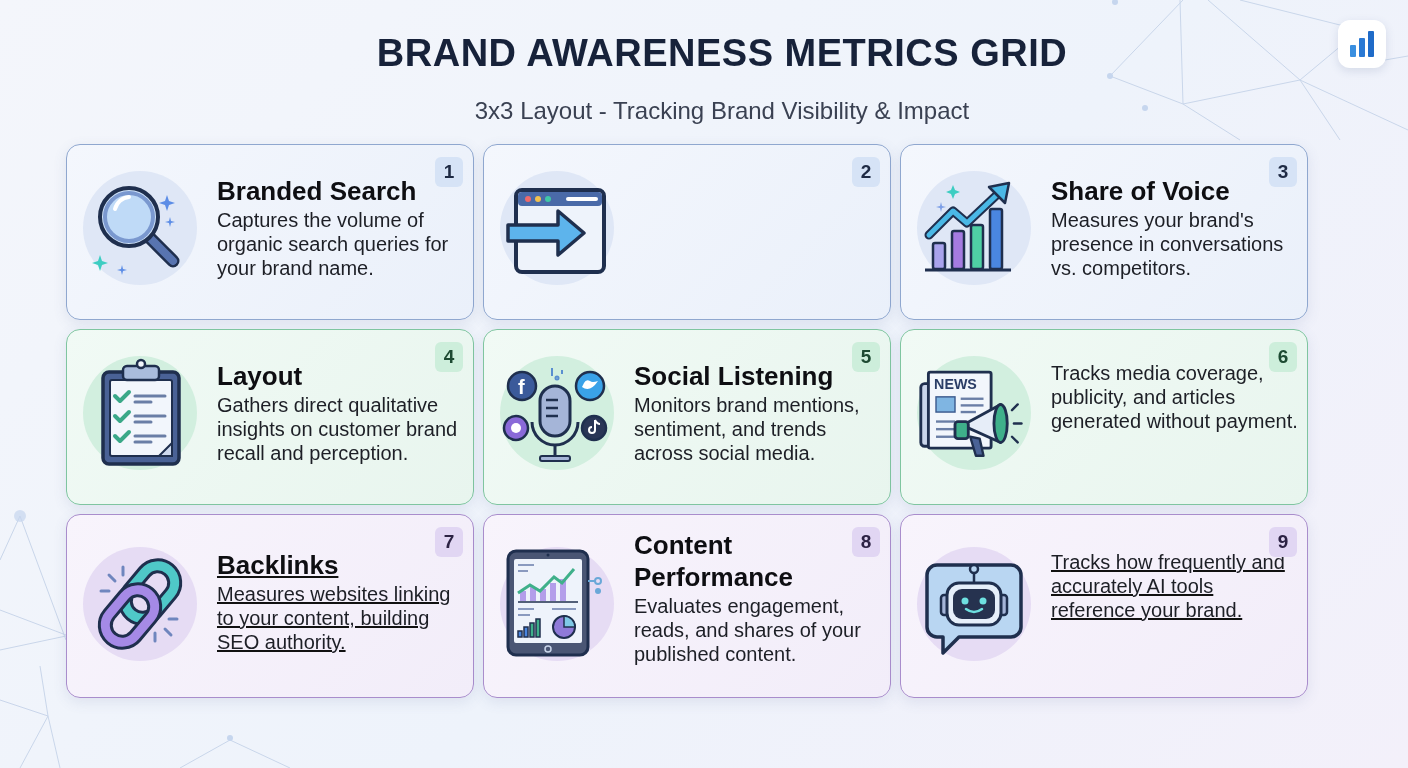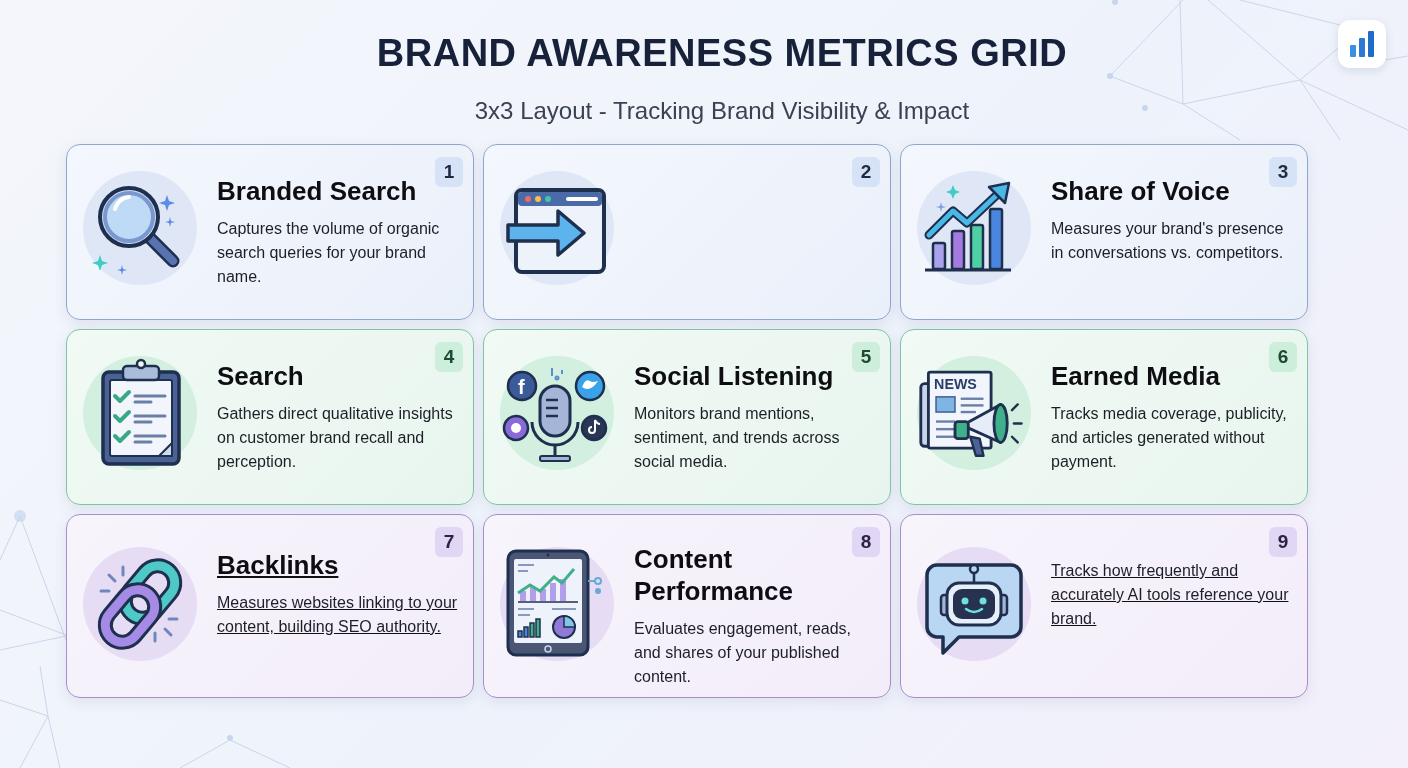--- a/index.html
+++ b/index.html
@@ -39,23 +39,23 @@
   .icon-wrap {
     position: absolute; left: 16px; top: 26px; width: 114px; height: 114px;
     border-radius: 50%; display: flex; align-items: center; justify-content: center;
   }
   .blue .icon-wrap { background: #dfe7f6; }
   .green .icon-wrap { background: #d2efdf; }
   .purple .icon-wrap { background: #e6dcf4; }
   .row3 .icon-wrap { top: 32px; }
   .text { position: absolute; left: 150px; top: 30px; right: 8px; }
   .row3 .text.one-line { top: 34px; text-decoration: underline; }
-  .row3 .text.two-line { top: 28px; }
+  .row3 .text.two-line { top: 14px; }
   .card-title { font-size: 26px; font-weight: 700; color: #0e0e12; line-height: 32px; }
-  .card-desc { font-size: 16px; color: #1d1f26; line-height: 24px; margin-top: 10px; }
+  .card-desc { font-size: 20px; color: #1d1f26; line-height: 24px; margin-top: 1px; }
   .badge {
     position: absolute; top: 12px; right: 10px; width: 28px; height: 30px;
     border-radius: 6px; font-size: 19px; font-weight: 700;
     display: flex; align-items: center; justify-content: center; color: #1e2a44;
   }
   .blue .badge { background: #d6e3f6; }
   .green .badge { background: #cdeedb; color: #1d4a32; }
   .purple .badge { background: #e1d6f3; color: #2c2244; }
   svg { display: block; }
 </style>
@@ -185,21 +185,21 @@
             <line x1="50" y1="44" x2="66" y2="44"></line>
           <line x1="50" y1="58" x2="80" y2="58"></line>
             <line x1="50" y1="64" x2="66" y2="64"></line>
           <line x1="50" y1="78" x2="80" y2="78"></line>
             <line x1="50" y1="84" x2="66" y2="84"></line>
         </g>
         <path d="M74 98 l13 -13 v13z" fill="#cfdaef" stroke="#1f2f4e" stroke-width="2"></path>
       </svg>
     </div>
     <div class="text">
-      <div class="card-title">Search</div>
+      <div class="card-title">Layout</div>
       <div class="card-desc">Gathers direct qualitative insights on customer brand recall and perception.</div>
     </div>
     <div class="badge">4</div>
   </div>
 
   <div class="card green">
     <div class="icon-wrap">
       <svg width="114" height="114" viewBox="0 0 114 114">
         <rect x="40" y="30" width="30" height="50" rx="15" fill="#a5b5d8" stroke="#1f2f4e" stroke-width="3"></rect>
         <g stroke="#1f2f4e" stroke-width="2.5">
@@ -260,21 +260,20 @@
         <ellipse cx="88" cy="68" rx="7" ry="20" fill="#3fb08a" stroke="#1f2f4e" stroke-width="3"></ellipse>
         <path d="M56 82 l6 20 h8 l-4 -18z" fill="#4a6296" stroke="#1f2f4e" stroke-width="2.5" stroke-linejoin="round"></path>
         <g stroke="#1f2f4e" stroke-width="2.5" stroke-linecap="round">
             <line x1="100" y1="54" x2="106" y2="48"></line>
             <line x1="102" y1="68" x2="110" y2="68"></line>
             <line x1="100" y1="82" x2="106" y2="88"></line>
           </g>
       </svg>
     </div>
     <div class="text">
-      <div class="card-title">Earned Media</div>
       <div class="card-desc">Tracks media coverage, publicity, and articles generated without payment.</div>
     </div>
     <div class="badge">6</div>
   </div>
 
   <div class="card purple row3">
     <div class="icon-wrap">
       <svg width="110" height="110" viewBox="0 0 110 110">
         <g stroke="#6f86be" stroke-width="3" stroke-linecap="round">
           <line x1="24" y1="26" x2="30" y2="32"></line>

